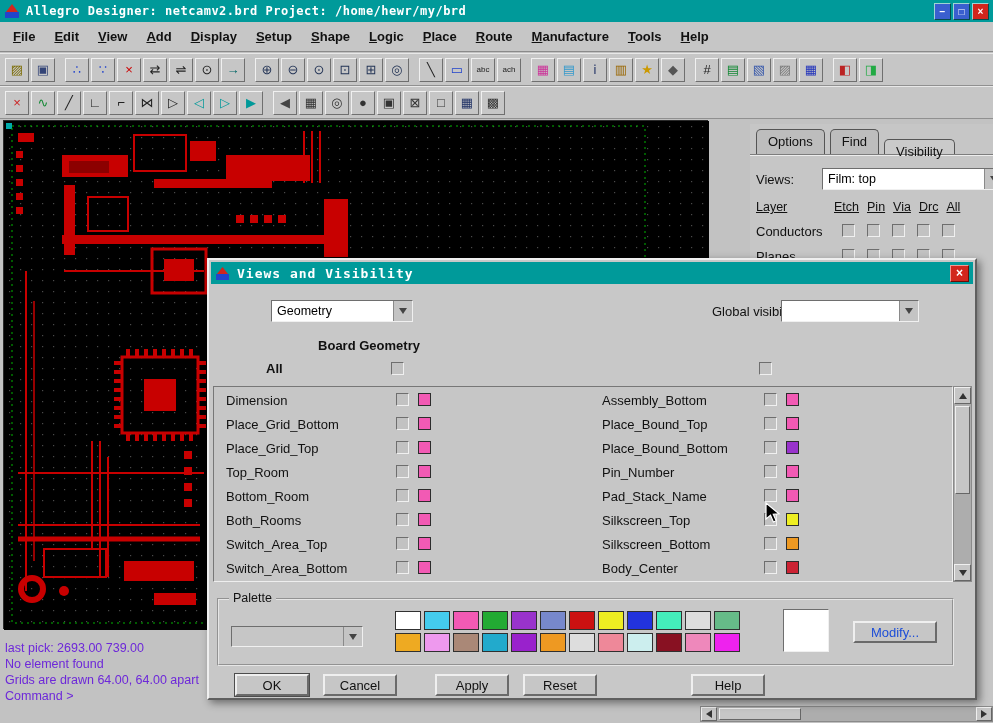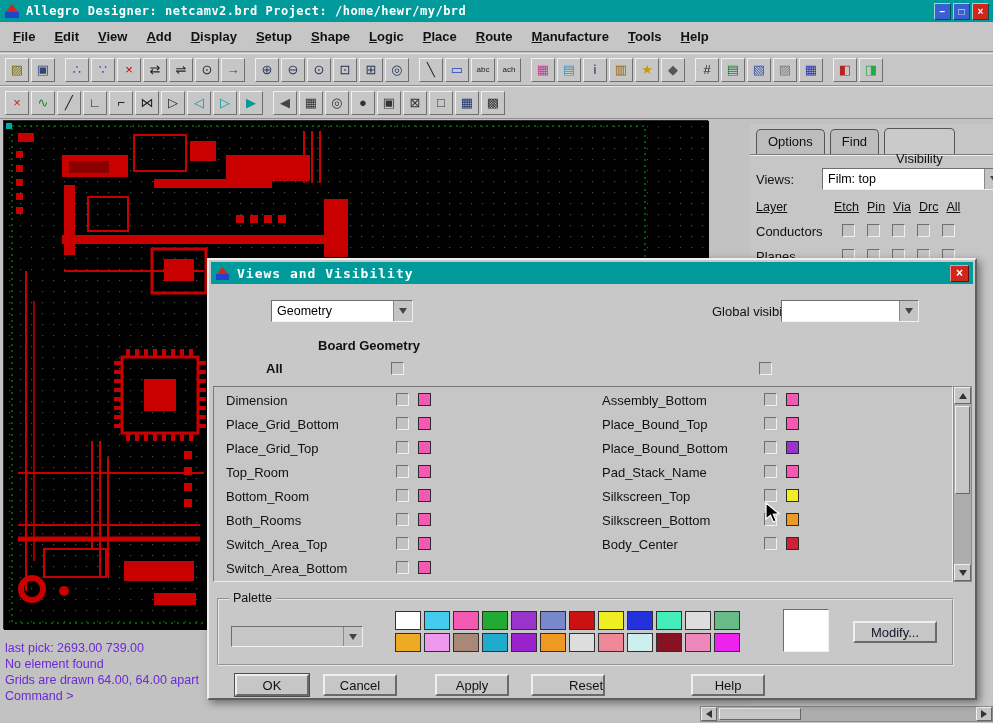--- a/index.html
+++ b/index.html
@@ -39,21 +39,21 @@
 
   
   .status { position:absolute; left:5px; top:640px; width:210px; }
   .status-line { font-size:12.5px; color:#6d28d9; line-height:16px; white-space:nowrap; }
 
   
   .side-panel { position:absolute; left:750px; top:124px; width:243px; height:582px; background:#c6c6c6; }
   .tabs { position:absolute; left:6px; top:0; height:30px; display:flex; align-items:flex-end; }
   .tab { height:25px; padding:4px 11px 0; background:#bdbdbd; border:1px solid #555; border-bottom:none;
          border-radius:5px 5px 0 0; font-size:13px; color:#111; margin-right:5px; cursor:default; }
-  .tab-active { background:#cacaca; height:26px; padding-top:22px; position:relative; z-index:2; }
+  .tab-active { background:#cacaca; height:15px; padding-top:4px; position:relative; z-index:2; }
   .tab-rule { position:absolute; left:0; top:30px; width:243px; border-top:1px solid #7d7d7d; border-bottom:1px solid #ededed; }
   .views-label { position:absolute; left:6px; top:48px; font-size:13px; color:#111; }
   .views-combo { left:52px; top:44px; width:182px;margin-left:20px; }
   .layer-label { position:absolute; left:6px; top:76px; font-size:12.5px; text-decoration:underline; color:#111; }
   .layer-links { position:absolute; left:84px; top:76px; display:flex; gap:8px; }
   .layer-link { font-size:12.5px; text-decoration:underline; color:#111; cursor:default; }
   .panel-rows { position:absolute; left:0; top:96px; width:243px; }
   .panel-row { position:relative; height:25px; }
   .panel-row-label { position:absolute; left:6px; top:4px; font-size:13px; color:#111; }
   .panel-boxes { position:absolute; left:92px; top:4px; display:flex; gap:12px; }
@@ -97,28 +97,28 @@
   .sb-btn { height:17px; background:#c6c6c6; border:1px solid; border-color:#efefef #666 #666 #efefef;
             display:flex; align-items:center; justify-content:center; cursor:default; }
   .sb-thumb { margin:2px 1px; height:88px; background:#c6c6c6; border:1px solid; border-color:#efefef #666 #666 #efefef; }
   .palette-box { position:absolute; left:8px; top:338px; width:737px; height:68px; border:2px groove #e6e6e6; }
   .palette-legend { position:absolute; left:10px; top:-9px; background:#c8c8c8; padding:0 4px; font-size:12.5px; color:#111; }
   .palette-combo { left:12px; top:26px; width:132px; height:21px; background:#c6c6c6; }
   .pal-grid { position:absolute; left:176px; top:11px; display:grid; grid-template-columns:repeat(12, 26px); grid-auto-rows:19px; gap:3px; }
   .pal-cell { border:1px solid #303030; cursor:default; }
   .current-swatch { position:absolute; left:564px; top:9px; width:46px; height:43px; border:1px solid; border-color:#6e6e6e #f0f0f0 #f0f0f0 #6e6e6e; }
   .modify-btn { position:absolute; left:634px; top:21px; width:84px; height:22px; background:#c6c6c6;
-                border:2px solid; border-color:#efefef #6a6a6a #6a6a6a #efefef; font-size:13px; color:#0f172a; cursor:default; }
+                border:2px solid; border-color:#efefef #6a6a6a #6a6a6a #efefef; font-size:13px; color:#1d4ed8; cursor:default; }
   .dlg-buttons { position:absolute; left:0; top:414px; width:770px; height:24px; }
   .dlg-btn { position:absolute; top:0; height:22px; width:74px; background:#c6c6c6;
              border:2px solid; border-color:#efefef #6a6a6a #6a6a6a #efefef; font-size:13px; color:#111; font-family:"Liberation Sans",sans-serif; cursor:default; }
   .dlg-btn:nth-child(1){ left:26px; box-shadow:0 0 0 1px #4d4d4d; }
   .dlg-btn:nth-child(2){ left:114px; }
   .dlg-btn:nth-child(3){ left:226px; }
-  .dlg-btn:nth-child(4){ left:322px;text-align:right; }
+  .dlg-btn:nth-child(4){ left:314px; }
   .dlg-btn:nth-child(5){ left:482px; }
 
   
   .hscroll { position:absolute; left:700px; top:706px; width:293px; height:16px; background:#adadad;
              border:1px solid #8a8a8a; display:flex; align-items:stretch; z-index:5; }
   .hs-btn { width:16px; background:#c6c6c6; border:1px solid; border-color:#efefef #666 #666 #efefef;
             display:flex; align-items:center; justify-content:center; cursor:default; }
   .hs-thumb { width:82px; margin:1px 2px; background:#c6c6c6; border:1px solid; border-color:#efefef #666 #666 #efefef; }
   .hs-track { flex:1; }
 
@@ -551,20 +551,25 @@
             <div class="cv-row-label">Place_Bound_Top</div>
             <div class="checkbox cv-cb"></div>
             <div class="swatch" style="background: rgb(242, 90, 180);"></div>
           </div>
           <div class="cv-row">
             <div class="cv-row-label">Place_Bound_Bottom</div>
             <div class="checkbox cv-cb"></div>
             <div class="swatch" style="background: rgb(153, 51, 204);"></div>
           </div>
           <div class="cv-row">
+            <div class="cv-row-label">Pin_Number</div>
+            <div class="checkbox cv-cb"></div>
+            <div class="swatch" style="background: rgb(242, 90, 180);"></div>
+          </div>
+          <div class="cv-row">
             <div class="cv-row-label">Pad_Stack_Name</div>
             <div class="checkbox cv-cb"></div>
             <div class="swatch" style="background: rgb(242, 90, 180);"></div>
           </div>
           <div class="cv-row">
             <div class="cv-row-label">Silkscreen_Top</div>
             <div class="checkbox cv-cb"></div>
             <div class="swatch" style="background: rgb(238, 238, 34);"></div>
           </div>
           <div class="cv-row">

